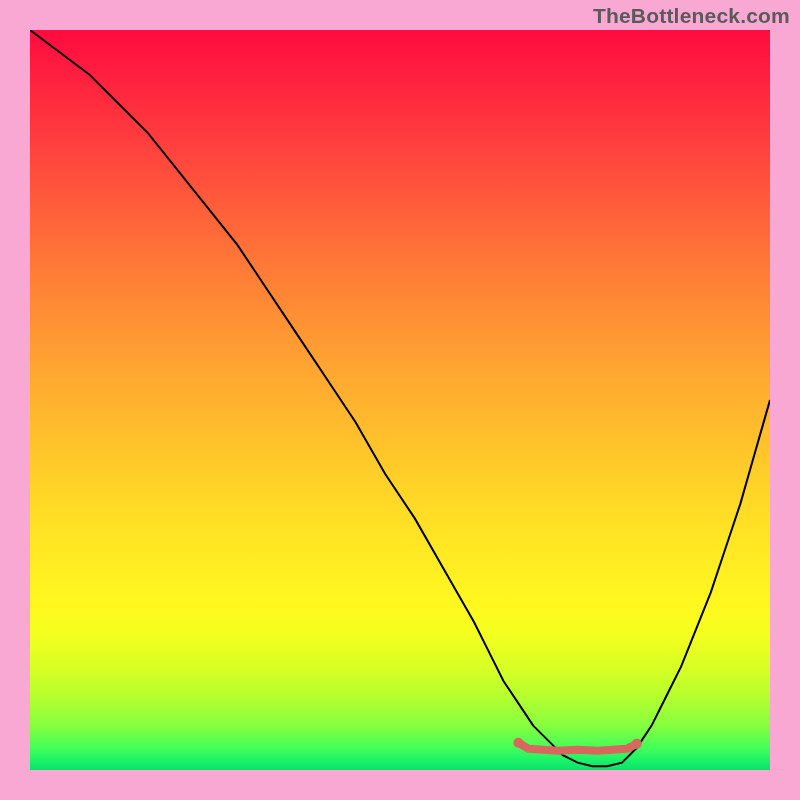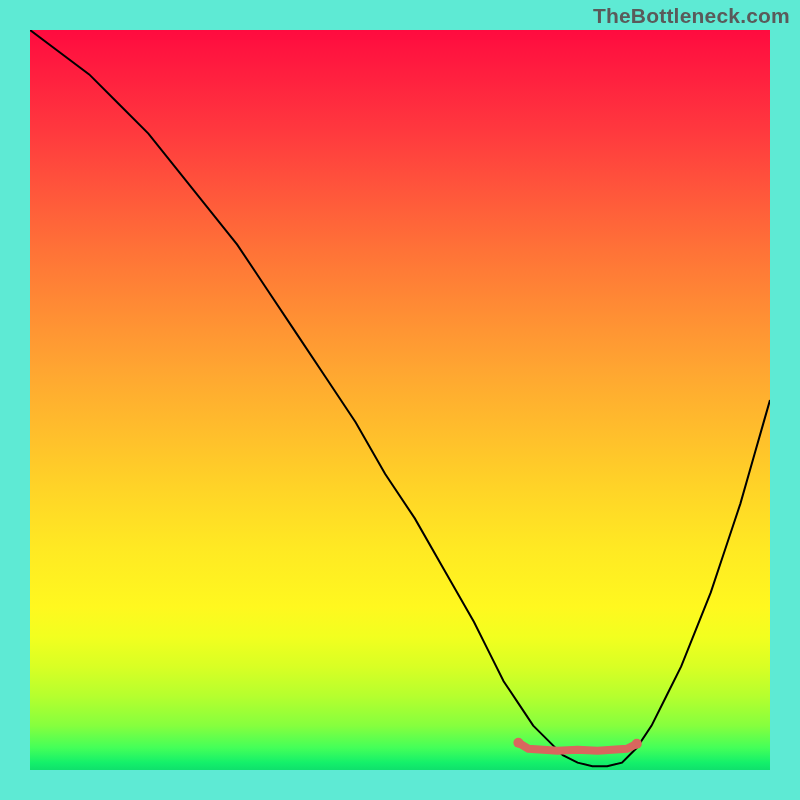--- a/index.html
+++ b/index.html
@@ -8,21 +8,21 @@
     width: 800px;
     height: 800px;
     background: #000;
     overflow: hidden;
     font-family: Arial, Helvetica, sans-serif;
   }
   .container {
     position: relative;
     width: 800px;
     height: 800px;
-    background: #5eead4;
+    background: #f9a8d4;
   }
   .watermark {
     position: absolute;
     top: 4px;
     right: 10px;
     color: #5a5a5a;
     font-size: 21px;
     font-weight: 600;
     letter-spacing: 0.2px;
     z-index: 10;

